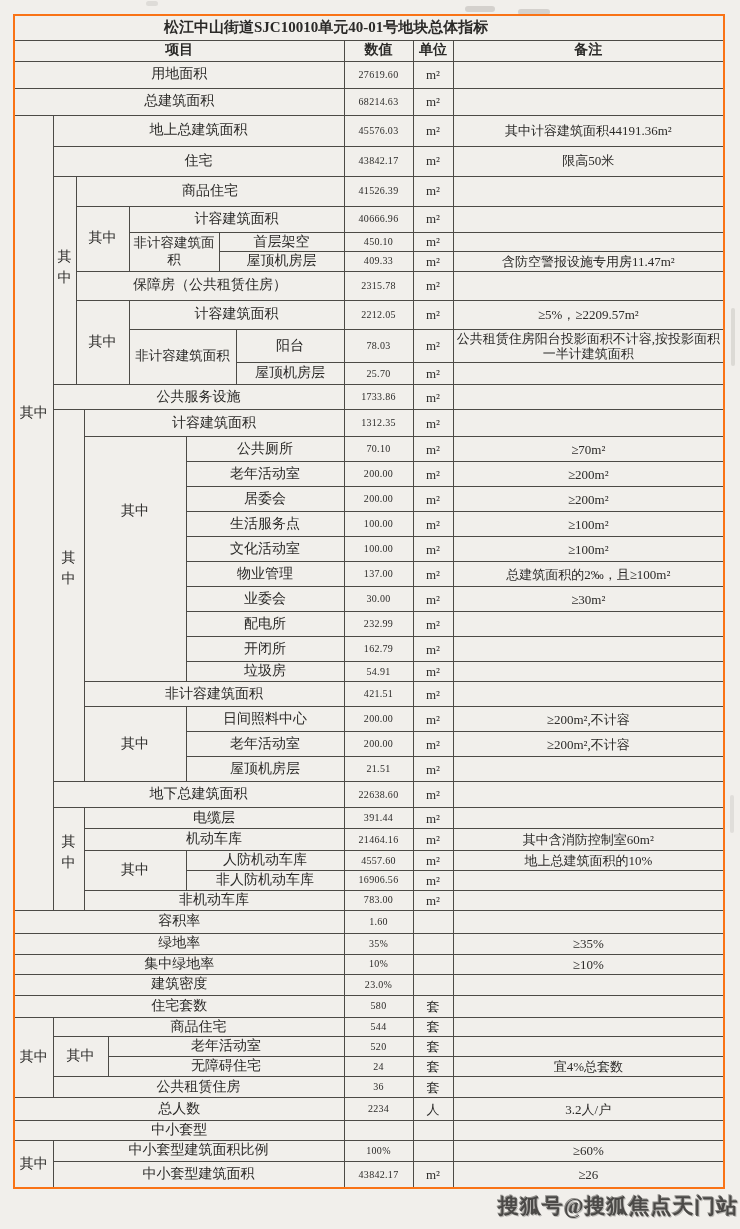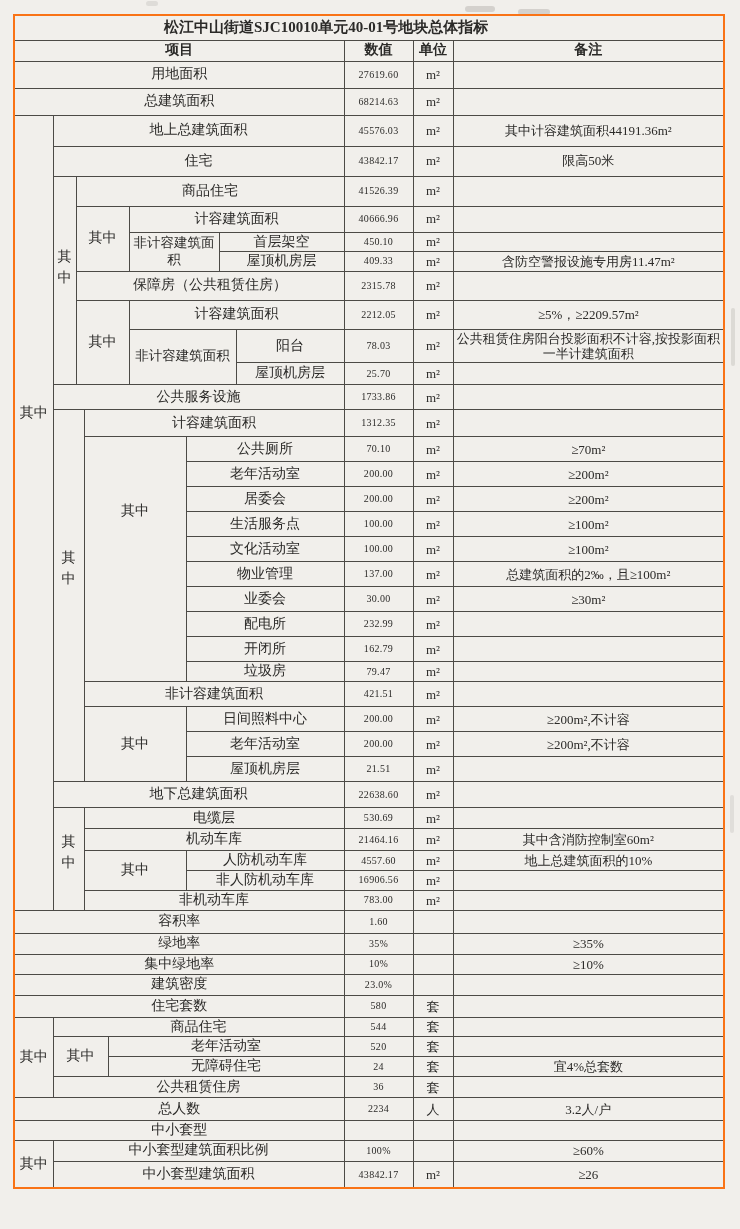--- a/index.html
+++ b/index.html
@@ -208,21 +208,21 @@
       <td class="rm"></td>
     </tr>
     <tr style="height:25px">
       <td class="it" colspan="3">开闭所</td>
       <td class="vl">162.79</td>
       <td class="un">m²</td>
       <td class="rm"></td>
     </tr>
     <tr style="height:20px">
       <td class="it" colspan="3">垃圾房</td>
-      <td class="vl">79.47</td>
+      <td class="vl">54.91</td>
       <td class="un">m²</td>
       <td class="rm"></td>
     </tr>
     <tr style="height:25px">
       <td class="it" colspan="6">非计容建筑面积</td>
       <td class="vl">421.51</td>
       <td class="un">m²</td>
       <td class="rm"></td>
     </tr>
     <tr style="height:25px">
@@ -246,21 +246,21 @@
     </tr>
     <tr style="height:26px">
       <td class="it" colspan="8">地下总建筑面积</td>
       <td class="vl">22638.60</td>
       <td class="un">m²</td>
       <td class="rm"></td>
     </tr>
     <tr style="height:21px">
       <td class="g gv g10" rowspan="5" colspan="2"><span class="w">其中</span></td>
       <td class="it" colspan="6">电缆层</td>
-      <td class="vl">530.69</td>
+      <td class="vl">391.44</td>
       <td class="un">m²</td>
       <td class="rm"></td>
     </tr>
     <tr style="height:22px">
       <td class="it" colspan="6">机动车库</td>
       <td class="vl">21464.16</td>
       <td class="un">m²</td>
       <td class="rm">其中含消防控制室60m²</td>
     </tr>
     <tr style="height:19px">
@@ -359,13 +359,14 @@
     </tr>
     <tr style="height:27px">
       <td class="it" colspan="8">中小套型建筑面积</td>
       <td class="vl">43842.17</td>
       <td class="un">m²</td>
       <td class="rm">≥26</td>
     </tr>
   </tbody>
     </table>
 
+  <div class="watermark">搜狐号@搜狐焦点天门站</div>
 </div>
 
 </body></html>

